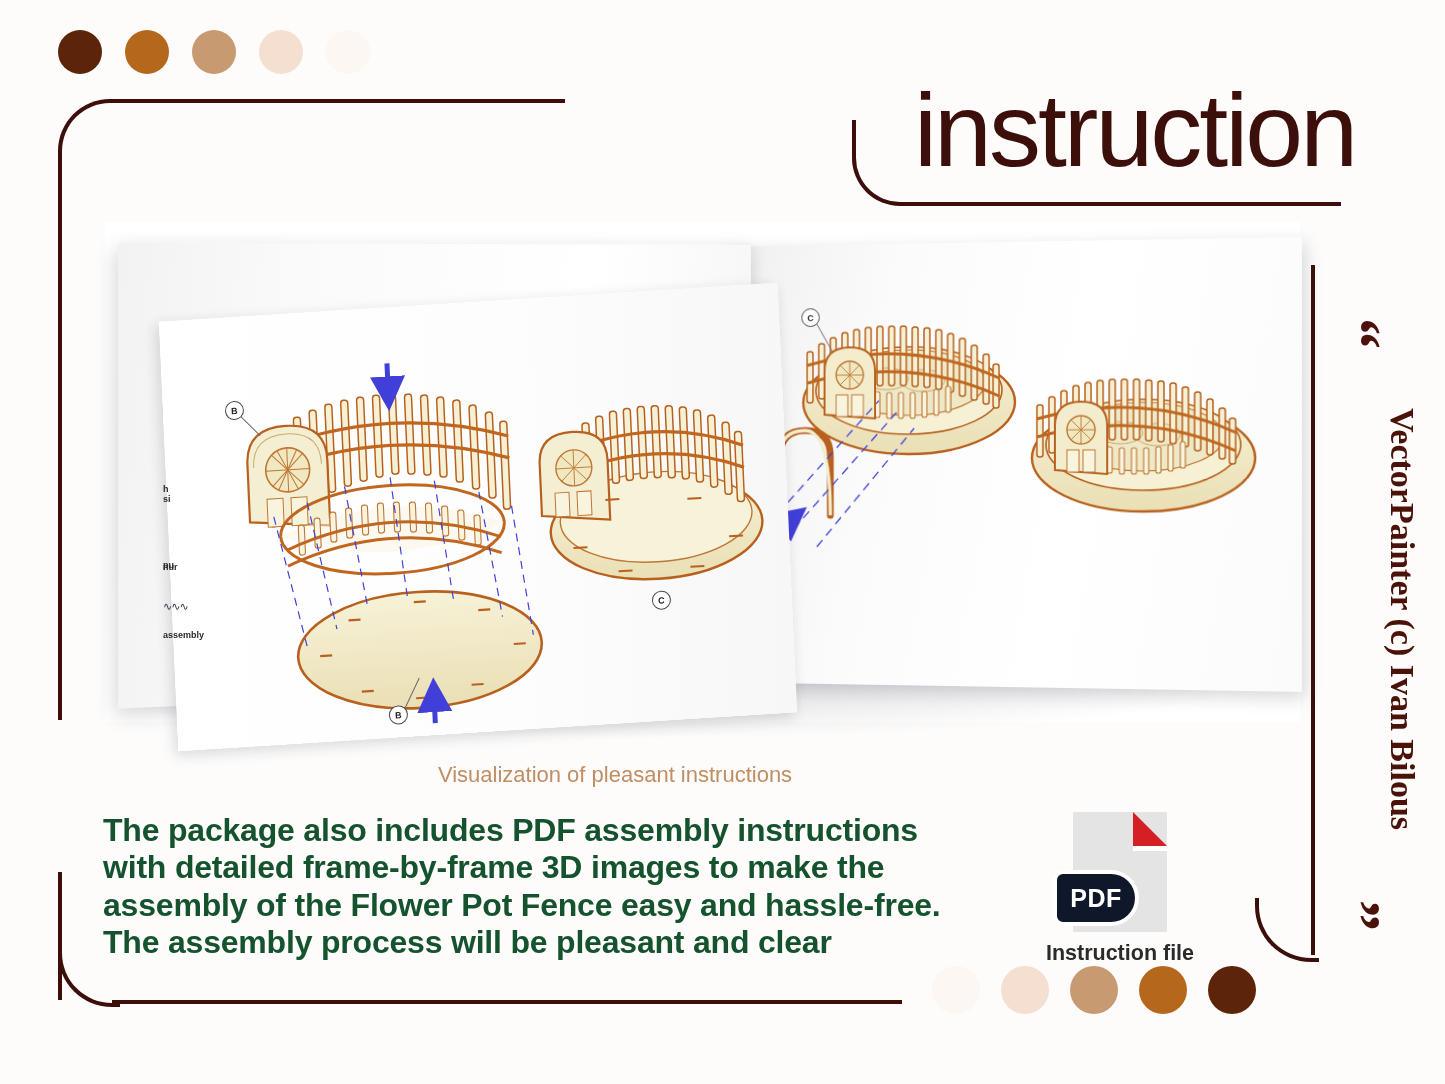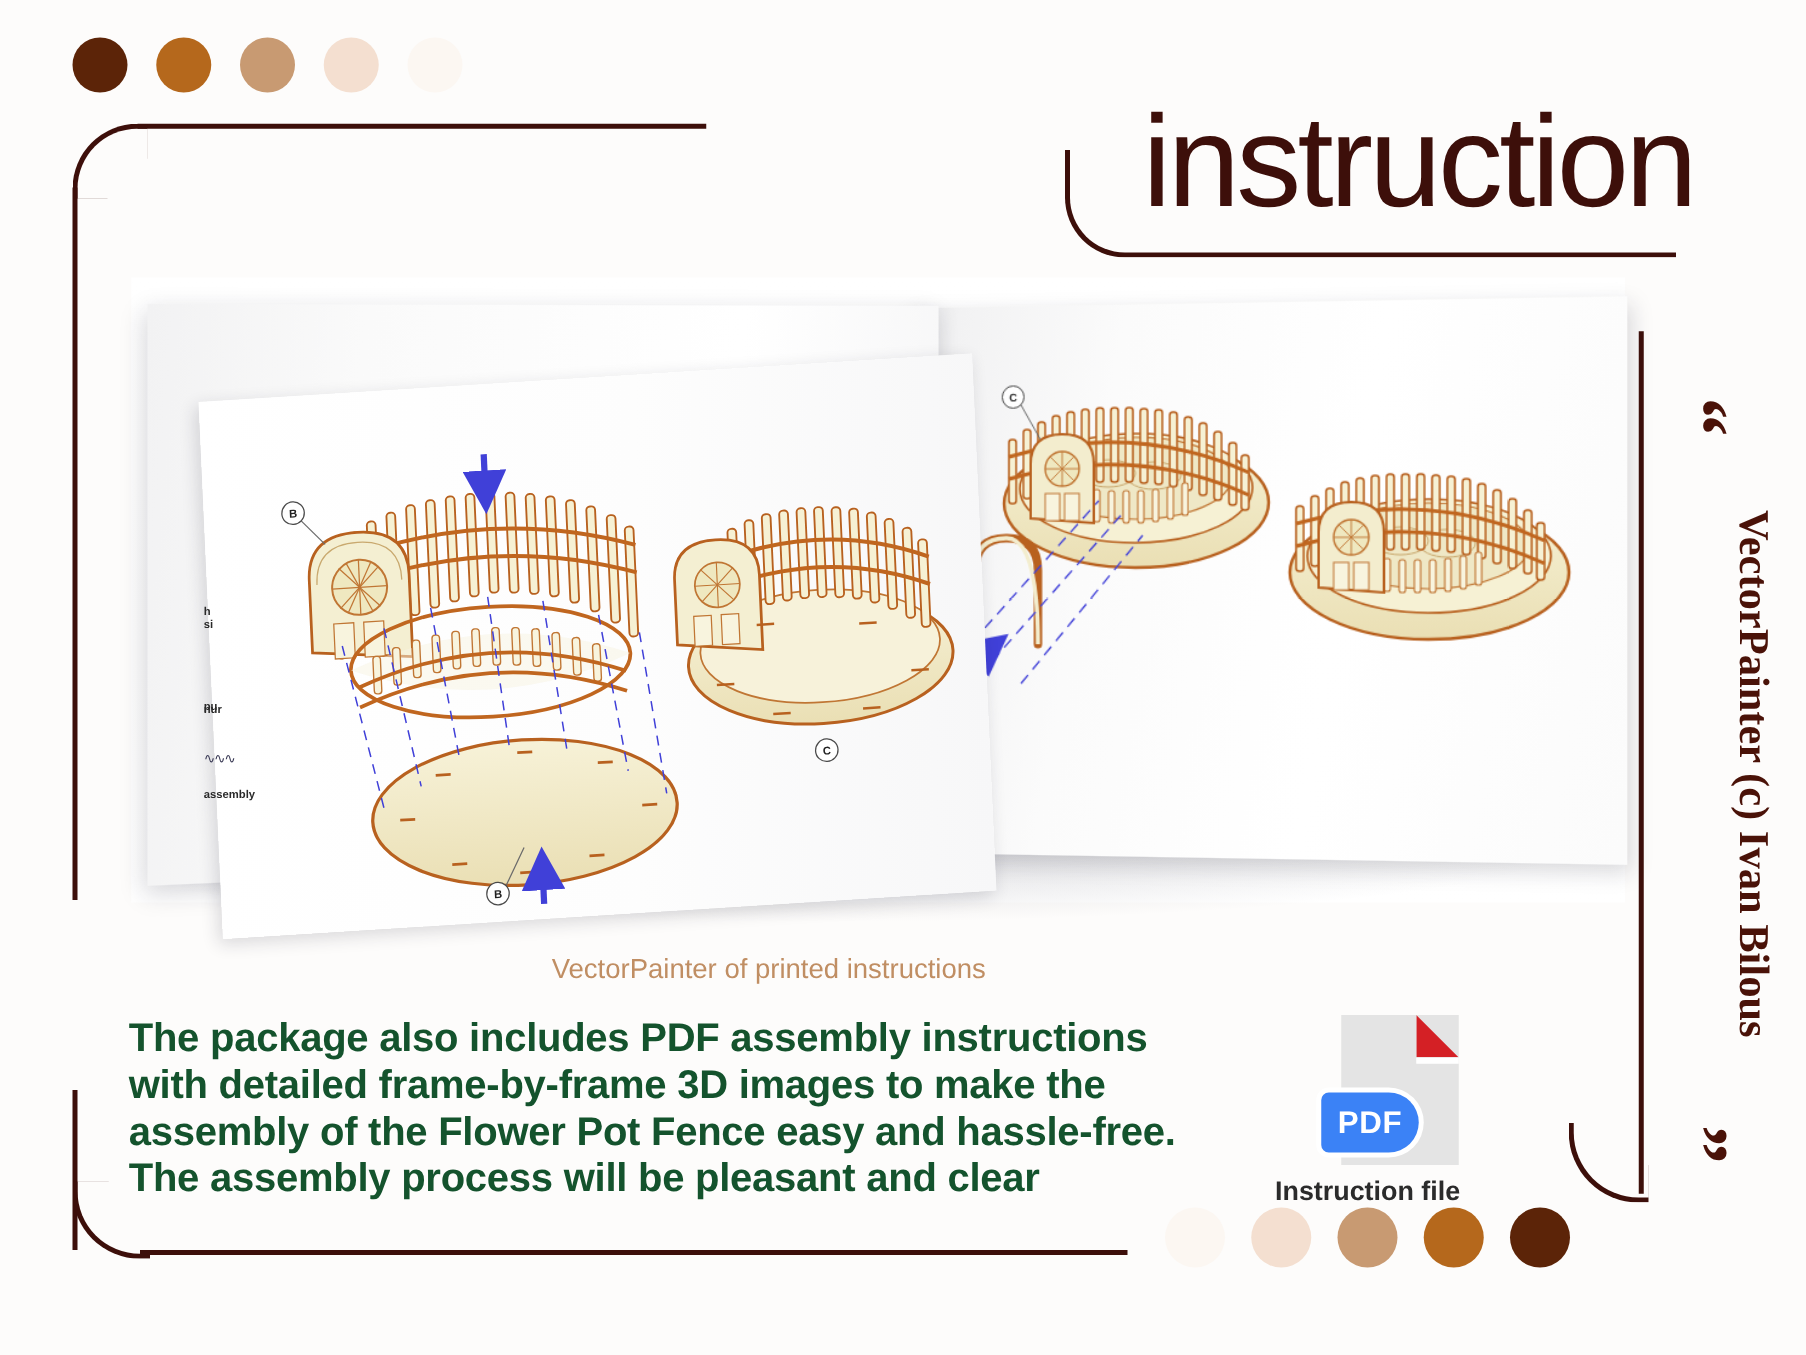--- a/index.html
+++ b/index.html
@@ -96,25 +96,25 @@
      letter-spacing:-.2px;}
 
   
   #pdf-block{position:absolute;left:1020px;top:812px;width:200px;}
   #pdf-doc{position:relative;width:94px;height:120px;margin:0 auto;
      background:#e4e4e4;}
   #pdf-fold{position:absolute;right:0;top:0;width:34px;height:34px;
      background:#d42025;clip-path:polygon(0 0,100% 100%,0 100%);}
   #pdf-fold-white{position:absolute;right:0;top:34px;width:34px;height:5px;background:#fff;}
   #pdf-badge{position:absolute;left:-16px;top:62px;width:78px;height:48px;
-     background:#3b82f6;border-radius:6px 24px 24px 6px;
+     background:#0f172a;border-radius:6px 24px 24px 6px;
      display:flex;align-items:center;justify-content:center;
      color:#fff;font-size:25px;font-weight:700;letter-spacing:.5px;
      box-shadow:0 0 0 4px #fff;}
-  #pdf-caption{margin-top:9px;text-align:left;font-size:21.5px;
+  #pdf-caption{margin-top:9px;text-align:center;font-size:21.5px;
      font-weight:700;color:#2b2b2b;}
 </style>
 </head>
 <body>
 
 <div class="swatch-row" id="swatches-top">
   <div class="swatch" style="background:#5C2408"></div>
   <div class="swatch" style="background:#B5681C"></div>
   <div class="swatch" style="background:#C89A72"></div>
   <div class="swatch" style="background:#F4DFD0"></div>
@@ -442,21 +442,21 @@
   </div>
 
   <div class="sheet-frag" style="left:58px;top:262px;">h</div>
   <div class="sheet-frag" style="left:58px;top:272px;">si</div>
   <div class="sheet-frag" style="left:58px;top:314px;margin-top:24px;">pu</div>
   <div class="sheet-frag" style="left:58px;top:340px;">nur</div>
   <div class="zigzag" style="left:58px;top:378px;">∿∿∿</div>
   <div class="sheet-frag" style="left:58px;top:408px;">assembly</div>
 </div>
 
-<div id="caption">VectorPainter of printed instructions</div>
+<div id="caption">Visualization of pleasant instructions</div>
 
 <div id="body-text">The package also includes PDF assembly instructions with detailed frame-by-frame 3D images to make the assembly of the Flower Pot Fence easy and hassle-free. The assembly process will be pleasant and clear</div>
 
 <div id="pdf-block">
   <div id="pdf-doc">
     <div id="pdf-fold"></div>
     <div id="pdf-fold-white"></div>
     <div id="pdf-badge">PDF</div>
   </div>
   <div id="pdf-caption">Instruction file</div>

